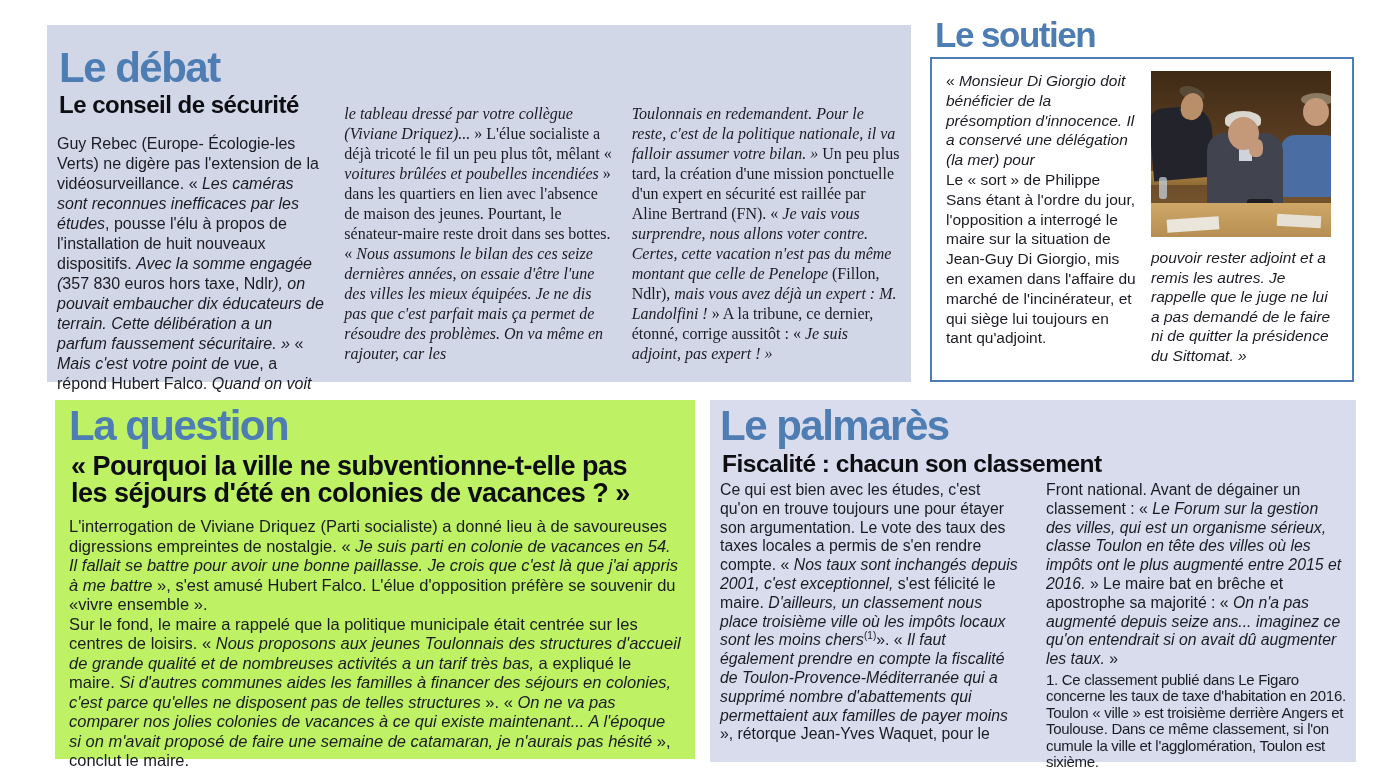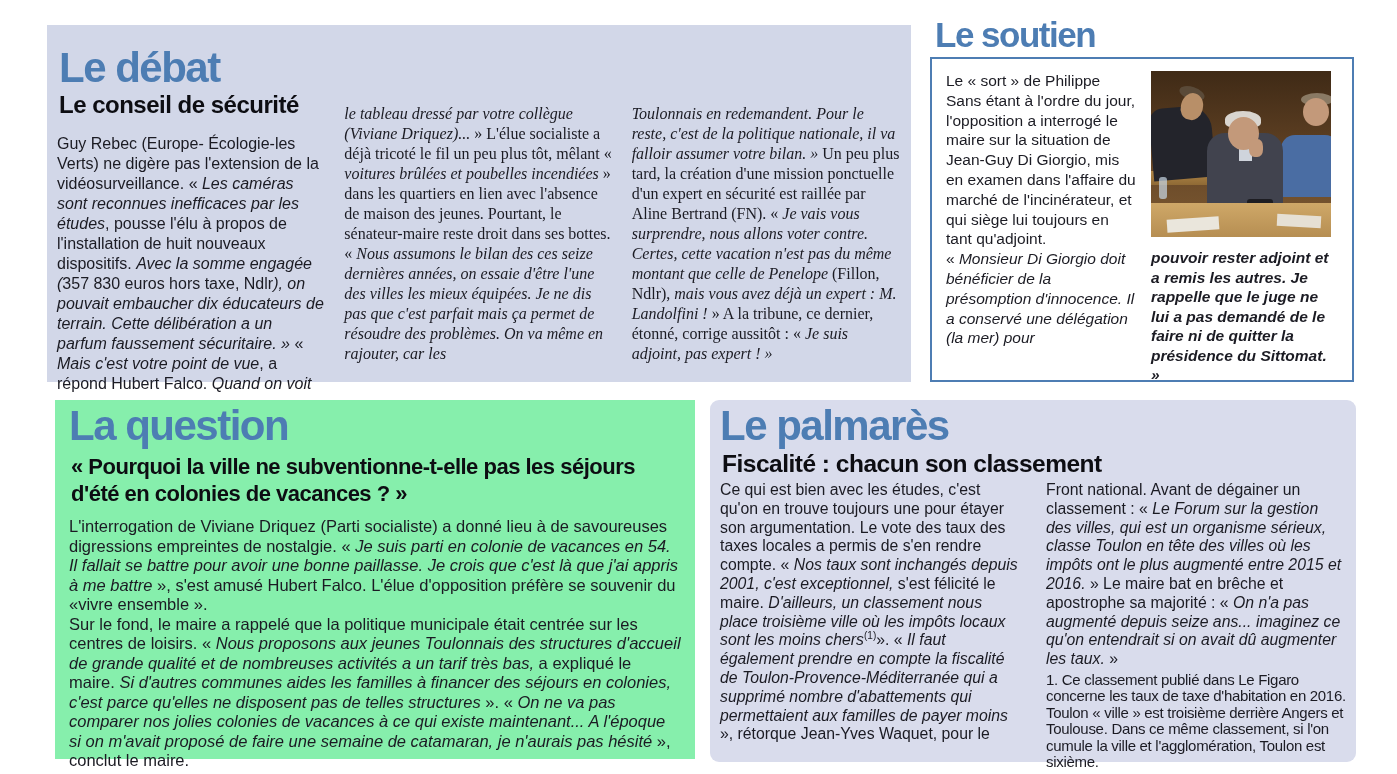--- a/index.html
+++ b/index.html
@@ -19,21 +19,21 @@
   .debat-col.offset { padding-top:58px; }
   .debat .sub-title { font-size:24px; line-height:30px; margin-left:2px; }
   .debat .sec-title { margin-left:2px; }
   .debat-col p { margin-top:14px; }
   .debat-col.offset p { margin-top:0;font-family:Liberation Serif, serif; }
 
   
   .soutien-title { position:absolute; left:935px; top:16px; font-size:35px; line-height:38px; z-index:2; }
   .soutien-box { left:930px; top:57px; width:424px; height:325px; background:#ffffff; border:2px solid #4d7db3; padding:12px 12px 10px 14px; display:flex; gap:13px; }
   .soutien-text { width:192px; font-size:15.5px; line-height:19.8px; }
-  .soutien-right { width:182px;font-weight:bold; }
+  .soutien-right { width:182px; }
   .soutien-caption { margin-top:11px; font-size:15.5px; line-height:19.5px; }
 
   
   .photo { position:relative; width:180px; height:166px; overflow:hidden;
            background:linear-gradient(180deg,#3f2a16 0%,#5d3f22 45%,#6f4e2b 70%,#7d5a33 100%); }
   .ph-desk2 { position:absolute; left:0; right:0; bottom:52px; height:14px; background:linear-gradient(180deg,#b08647,#8f6a35); }
   .ph-desk  { position:absolute; left:0; right:0; bottom:0; height:34px; background:linear-gradient(180deg,#cfa868,#b68e52); }
   .ph-bottle { position:absolute; left:8px; bottom:38px; width:8px; height:22px; background:rgba(200,215,230,.7); border-radius:3px; }
   .ph-man-left-body { position:absolute; left:0; bottom:58px; width:62px; height:72px; background:#23242b; border-radius:14px 24px 0 0; transform:rotate(-5deg); }
   .ph-man-left-hair { position:absolute; left:28px; top:16px; width:26px; height:13px; background:#5a4a38; border-radius:50%; transform:rotate(18deg); }
@@ -44,26 +44,26 @@
   .ph-man-center-head { position:absolute; left:77px; top:46px; width:31px; height:33px; background:#c3997a; border-radius:50%; }
   .ph-man-center-hand { position:absolute; left:98px; top:68px; width:14px; height:18px; background:#c3997a; border-radius:40%; }
   .ph-man-right-body { position:absolute; right:-8px; bottom:40px; width:58px; height:62px; background:#4a6da3; border-radius:14px 14px 0 0; }
   .ph-man-right-hair { position:absolute; right:-2px; top:22px; width:32px; height:13px; background:#8a7a64; border-radius:50%; }
   .ph-man-right-head { position:absolute; right:2px; top:27px; width:26px; height:28px; background:#c3997a; border-radius:50%; }
   .ph-mic   { position:absolute; left:96px; bottom:30px; width:26px; height:8px; background:#1d1d22; border-radius:3px; }
   .ph-plate1 { position:absolute; left:16px; bottom:6px; width:52px; height:13px; background:#eae6dc; transform:rotate(-4deg); }
   .ph-plate2 { position:absolute; right:10px; bottom:10px; width:44px; height:12px; background:#e6e0d4; transform:rotate(3deg); }
 
   
-  .question { left:55px; top:400px; width:640px; height:359px; background:#86efac; padding:4px 14px; }
-  .question .headline { font-size:22px; line-height:27px; margin:5px 0 10px 2px; max-width:575px; }
+  .question { left:55px; top:400px; width:640px; height:359px; background:#bef264; padding:4px 14px; }
+  .question .headline { font-size:27px; line-height:27px; margin:5px 0 10px 2px; max-width:575px; }
   .question-body p { font-size:16.5px; line-height:19.5px; }
 
   
-  .palmares { left:710px; top:400px; width:646px; height:362px; background:#d9dcec; padding:4px 10px;border-radius:9px; }
+  .palmares { left:710px; top:400px; width:646px; height:362px; background:#d9dcec; padding:4px 10px; }
   .palmares .sub-title { font-size:24.5px; line-height:27px; margin:2px 0 4px 2px; }
   .palmares-cols { display:flex; gap:26px; }
   .palmares-col { flex:1; font-size:15.8px; line-height:18.8px; }
   .footnote { margin-top:3px; font-size:15px; line-height:16.5px; letter-spacing:-0.3px; }
 </style>
 </head>
 <body>
 
 <section class="panel debat">
   <div class="debat-cols">
@@ -77,22 +77,22 @@
     </div>
     <div class="debat-col offset">
       <p><span class="it">Toulonnais en redemandent. Pour le reste, c'est de la politique nationale, il va falloir assumer votre bilan. »</span><span> Un peu plus tard, la création d'une mission ponctuelle d'un expert en sécurité est raillée par Aline Bertrand (FN). « </span><span class="it">Je vais vous surprendre, nous allons voter contre. Certes, cette vacation n'est pas du même montant que celle de Penelope</span><span> (Fillon, Ndlr), </span><span class="it">mais vous avez déjà un expert : M. Landolfini !</span><span> » A la tribune, ce dernier, étonné, corrige aussitôt : « </span><span class="it">Je suis adjoint, pas expert ! »</span></p>
     </div>
   </div>
 </section>
 
 <h1 class="sec-title soutien-title">Le soutien</h1>
 <section class="panel soutien-box">
   <div class="soutien-text">
+    <p><span>« </span><span class="it">Monsieur Di Giorgio doit bénéficier de la présomption d'innocence. Il a conservé une délégation (la mer) pour</span></p>
     <p><span>Le « sort » de Philippe Sans étant à l'ordre du jour, l'opposition a interrogé le maire sur la situation de Jean-Guy Di Giorgio, mis en examen dans l'affaire du marché de l'incinérateur, et qui siège lui toujours en tant qu'adjoint.</span></p>
-    <p><span>« </span><span class="it">Monsieur Di Giorgio doit bénéficier de la présomption d'innocence. Il a conservé une délégation (la mer) pour</span></p>
   </div>
   <div class="soutien-right">
     <div class="photo">
       <div class="ph-desk2"></div>
       <div class="ph-man-left-body"></div>
       <div class="ph-man-left-hair"></div>
       <div class="ph-man-left-head"></div>
       <div class="ph-man-right-body"></div>
       <div class="ph-man-right-hair"></div>
       <div class="ph-man-right-head"></div>

